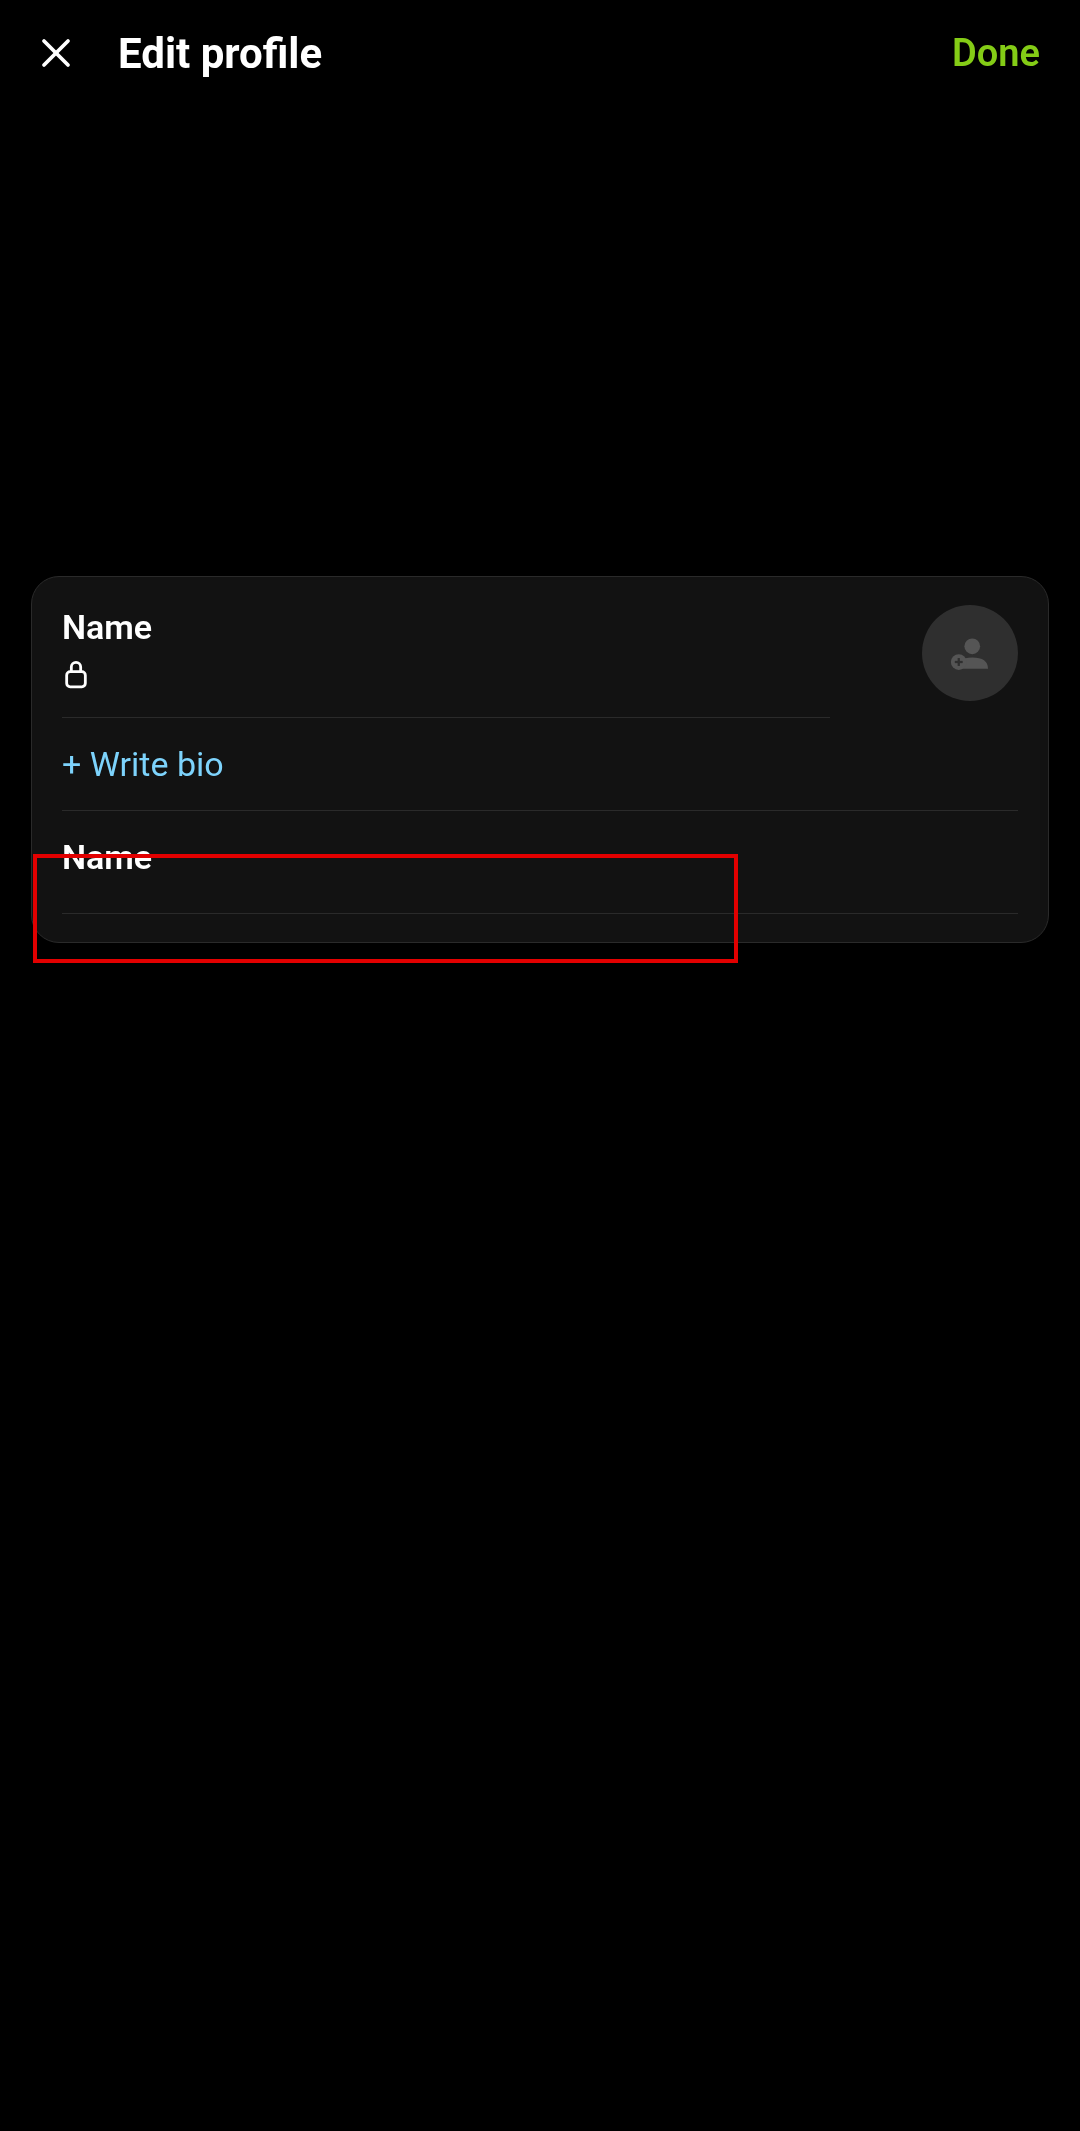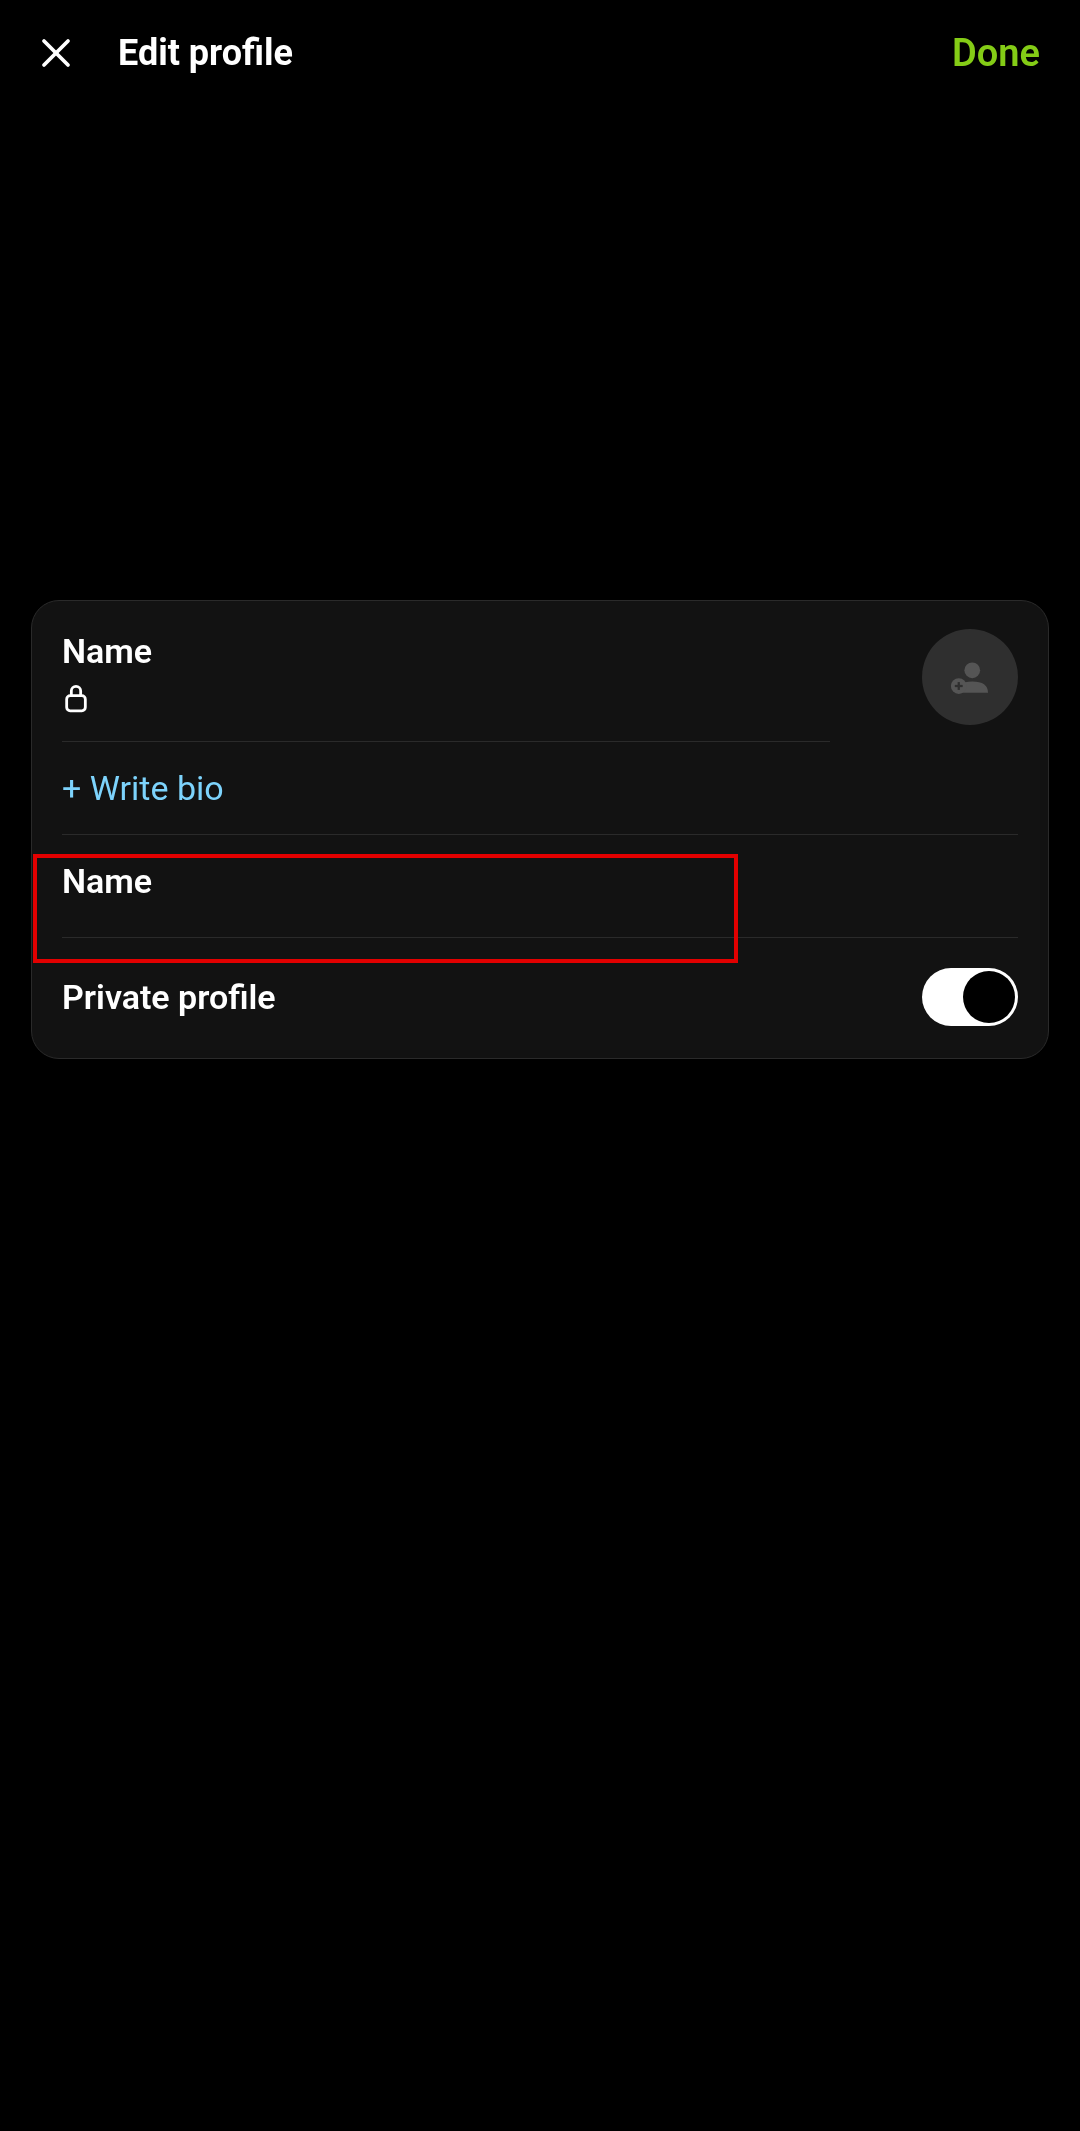--- a/index.html
+++ b/index.html
@@ -31,35 +31,35 @@
       gap: 44px;
     }
     
     .close-icon {
       width: 36px;
       height: 36px;
       cursor: pointer;
     }
     
     .header-title {
-      font-size: 36px;
+      font-size: 42px;
       font-weight: 700;
       color: #ffffff;
     }
     
     .done-button {
       font-size: 38px;
       font-weight: 600;
       color: #84cc16;
       cursor: pointer;
     }
     
     .card {
       position: absolute;
-      top: 600px;
+      top: 576px;
       left: 31px;
       right: 31px;
       background-color: #121212;
       border: 1px solid #2a2a2a;
       border-radius: 28px;
       padding: 28px 30px;
     }
     
     .field-group {
       position: relative;
@@ -221,22 +221,16 @@
   </div>
 
   <div class="divider"></div>
 
   <div class="link-section">
     <div class="field-label">Name</div>
   </div>
 
   <div class="divider"></div>
 
-  <div class="toggle-row">
-    <div class="toggle-label">Private profile</div>
-    <div class="toggle-switch">
-      <div class="toggle-knob"></div>
-    </div>
-  </div>
 
 </div>
 
 <div class="highlight-box"></div>
 
 </body></html>

